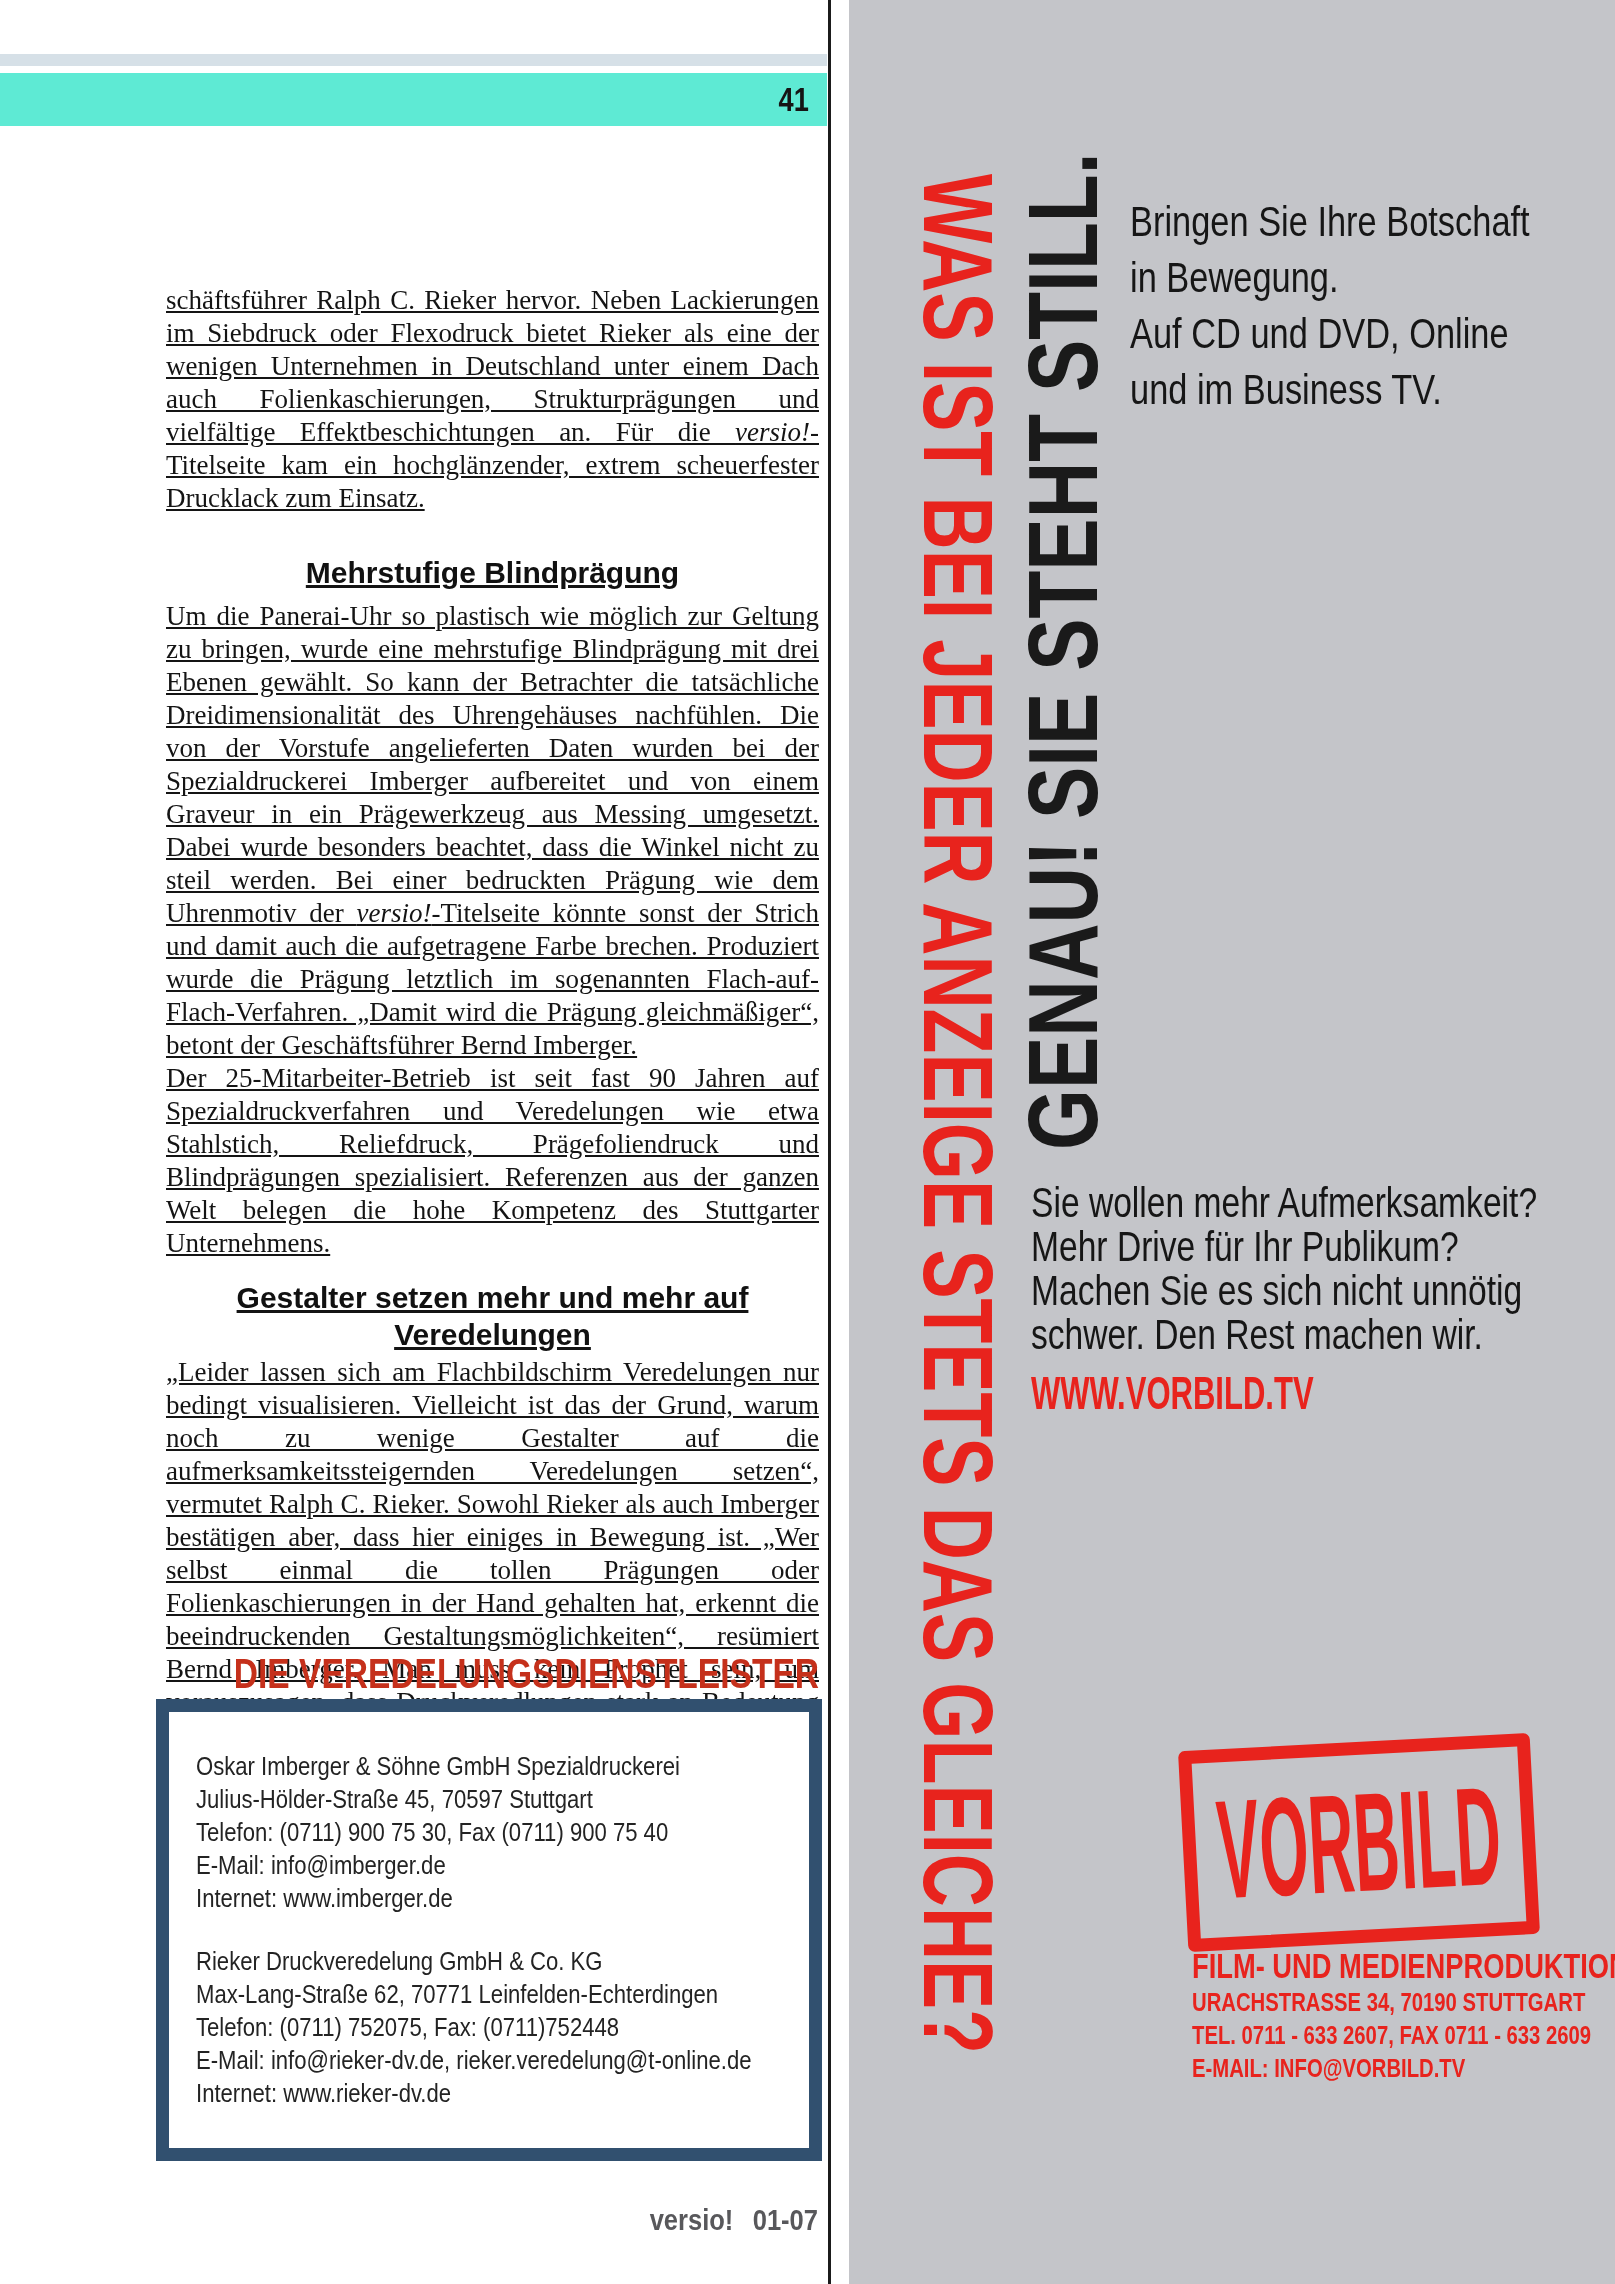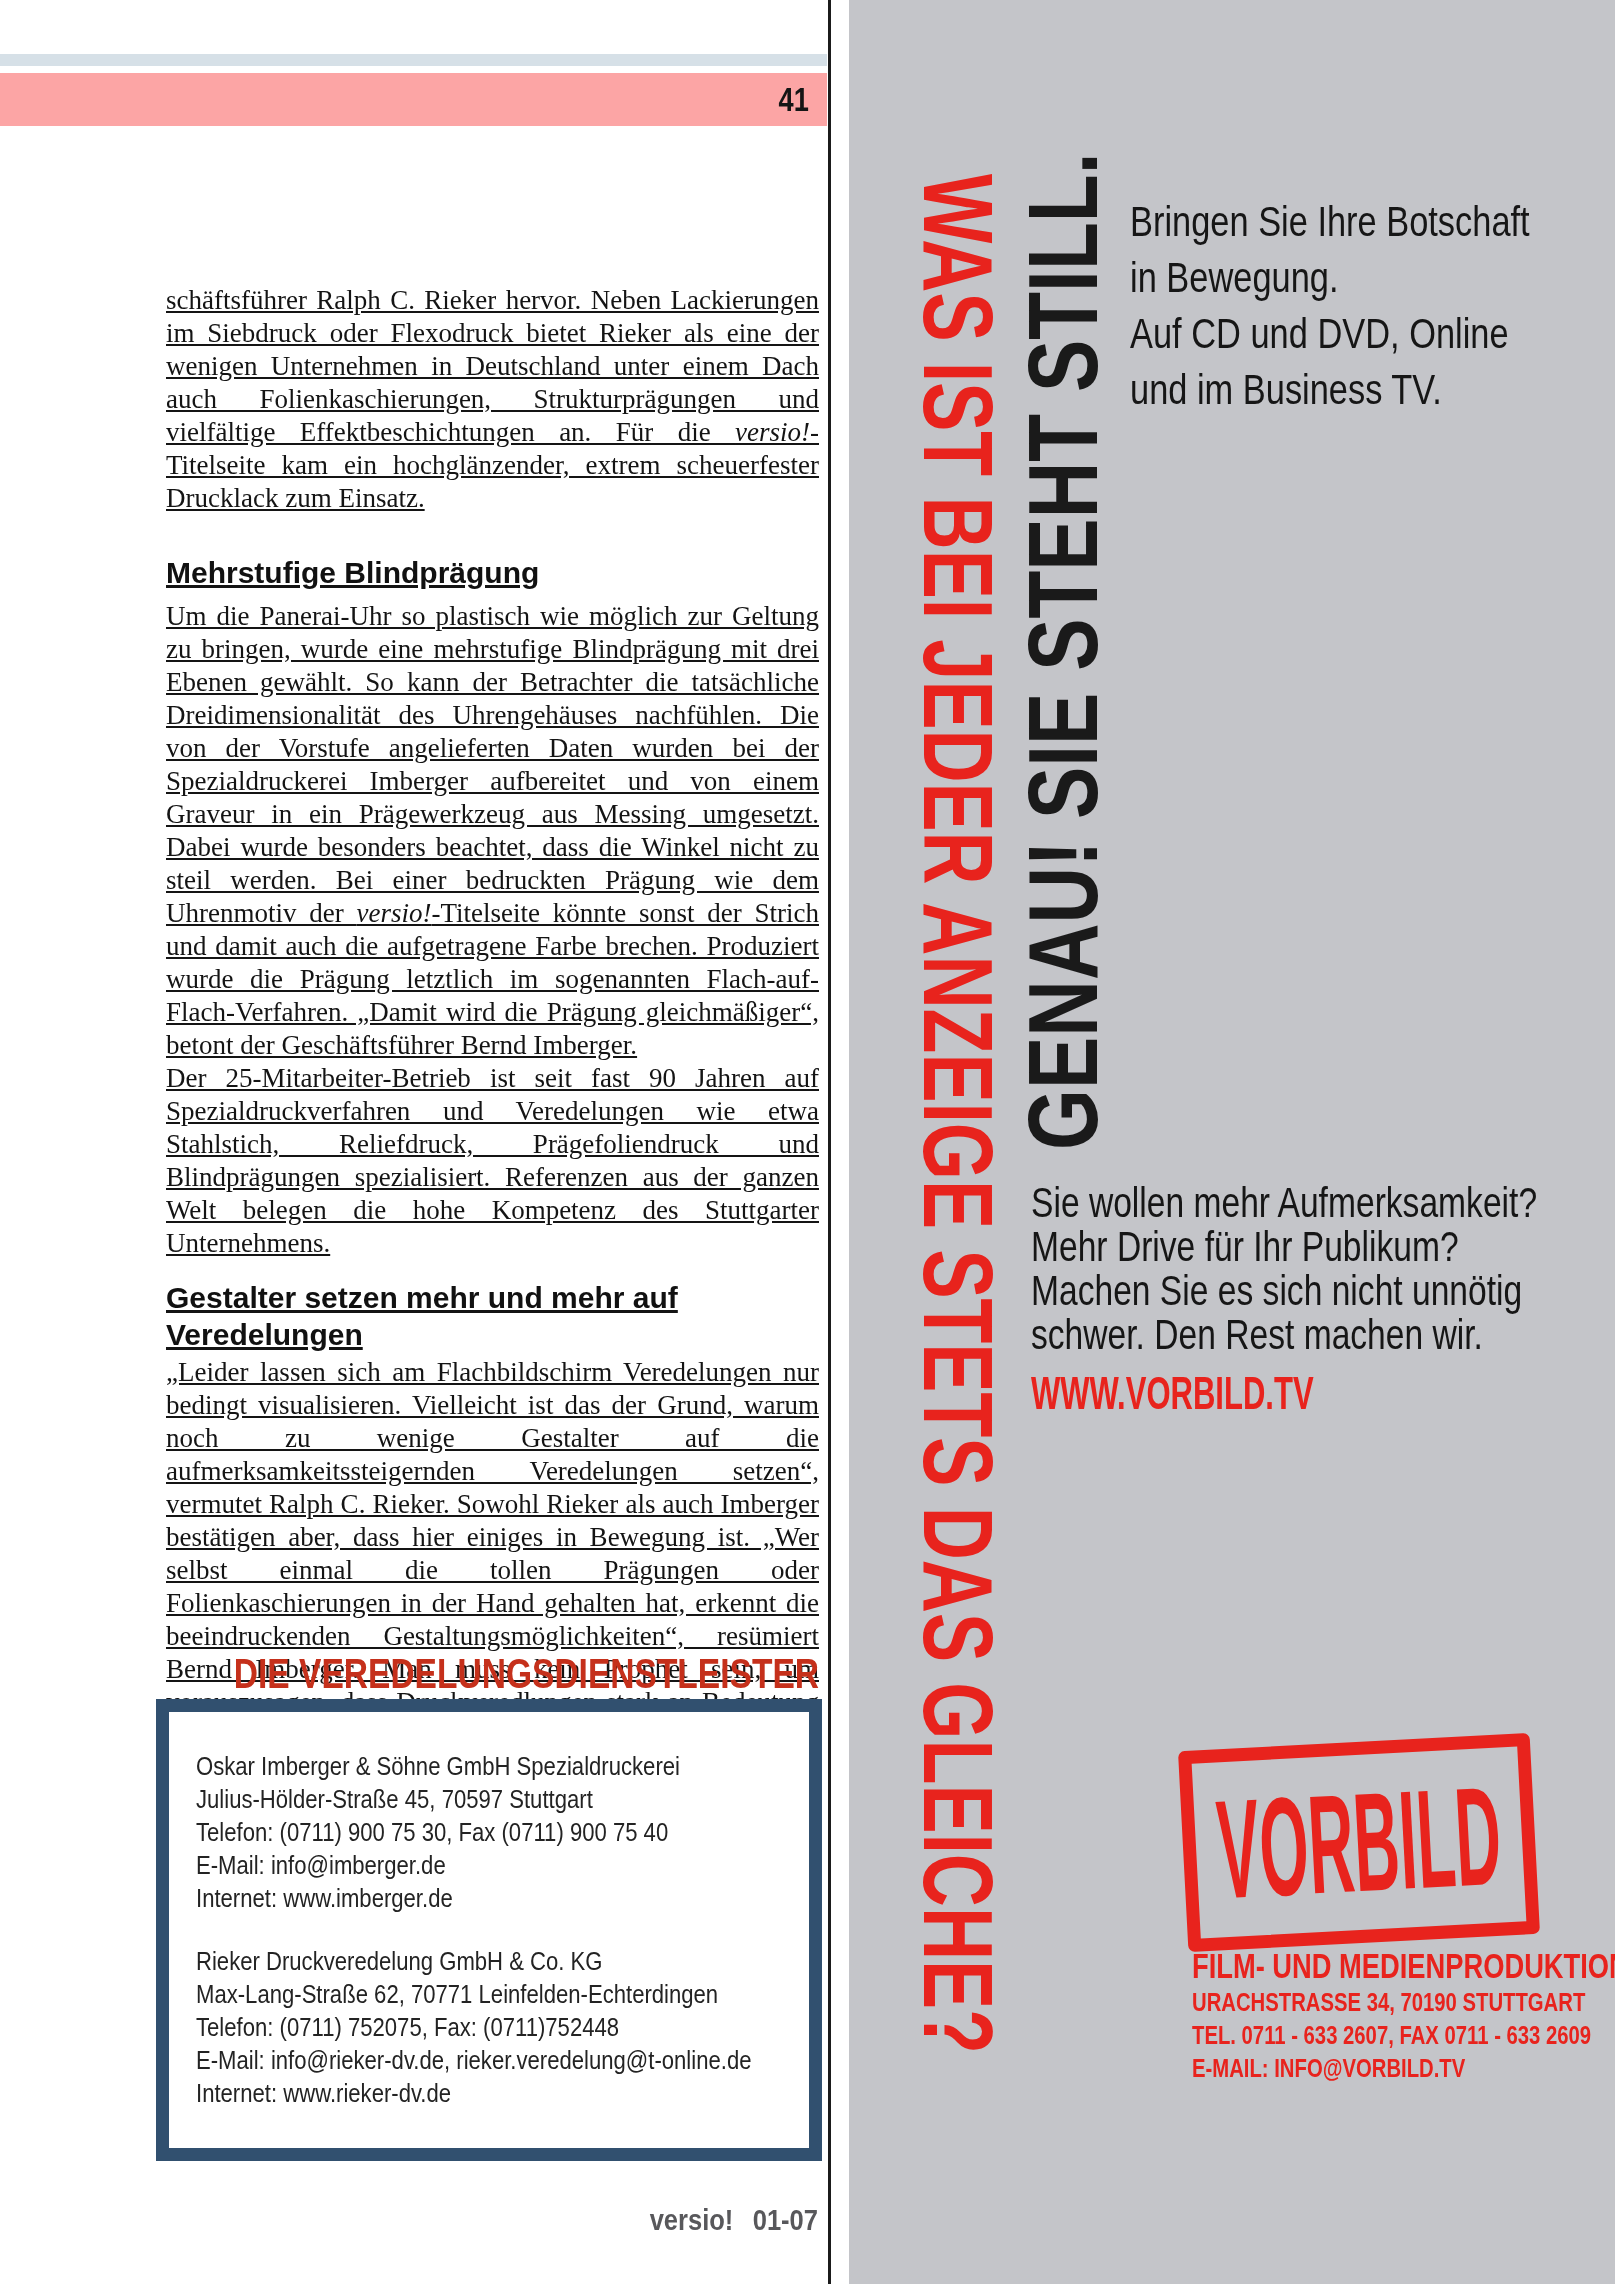--- a/index.html
+++ b/index.html
@@ -1,32 +1,32 @@
 <!DOCTYPE html>
 <html style="font-size:10.4px"><head>
 <meta charset="utf-8">
 <style>
   html,body{margin:0;padding:0;background:#777;}
   .page{position:relative;width:1616px;height:2284px;background:#ffffff;overflow:hidden;
         font-family:"Liberation Sans",sans-serif;}
 
   
   .bar-light{position:absolute;left:0;top:54px;width:827px;height:11.7px;background:#d6e0e7;}
-  .bar-red{position:absolute;left:0;top:73px;width:827px;height:53px;background:#fca5a5;}
+  .bar-red{position:absolute;left:0;top:73px;width:827px;height:53px;background:#5eead4;}
   .page-num{position:absolute;right:18px;top:50%;transform:translateY(-52%) scaleX(0.8);
             transform-origin:right center;font-weight:bold;font-size:34px;color:#151515;line-height:1;}
   .divider{position:absolute;left:828px;top:0;width:2.6px;height:2284px;background:#1b1b1b;}
   .panel{position:absolute;left:849px;top:0;width:767px;height:2284px;background:#c4c5c9;}
 
   
   .article{position:absolute;left:166px;top:284px;width:653px;color:#141414;
            font-family:"Liberation Serif",serif;font-size:27px;line-height:33px;text-align:justify;text-decoration:underline;}
   .article p{margin:0;}
   .subhead{font-family:"Liberation Sans",sans-serif;font-weight:bold;font-size:30px;line-height:37px;
-           text-align:left;color:#111;}
+           text-align:center;color:#111;}
   #h1{margin-top:39px;margin-bottom:9px;}
   #h2{margin-top:19px;margin-bottom:2.6px;}
   .mag-italic{font-style:italic;}
   .end-arrow{font-family:"DejaVu Sans",sans-serif;font-size:23.5px;color:#a7abae;margin-left:6.5px;}
   .byline{margin-top:2.6px;text-align:right;font-style:italic;font-size:28px;}
 
   
   .services-heading{position:absolute;left:162px;top:1650px;width:653px;text-align:center;
      font-weight:bold;font-size:43px;line-height:46px;color:#c5301b;transform:scaleX(0.78);
      transform-origin:center top;white-space:nowrap;}

